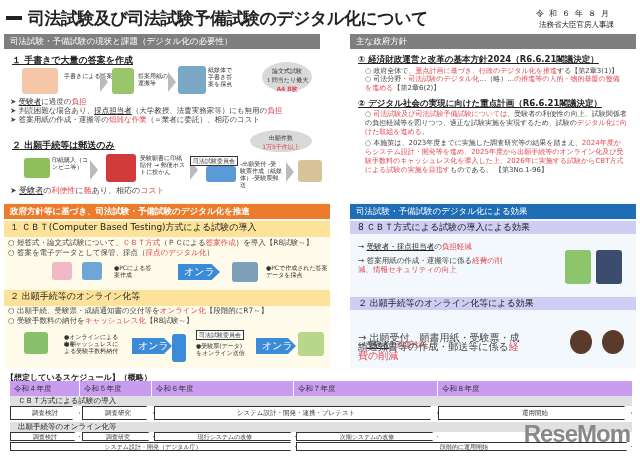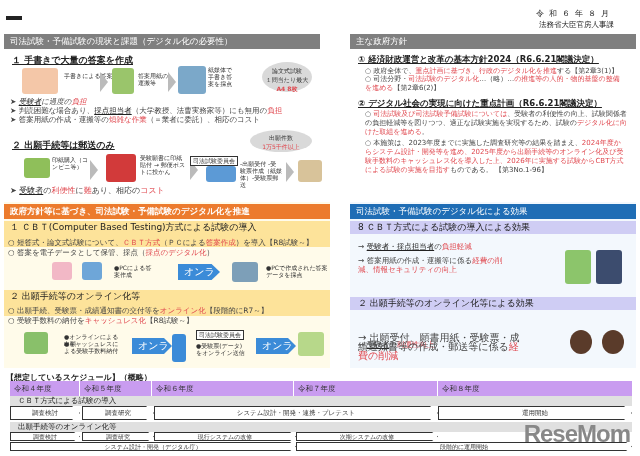--- a/index.html
+++ b/index.html
@@ -6,21 +6,21 @@
   body { width: 640px; height: 456px; background: #fff; font-family: "DejaVu Sans", sans-serif; font-size: 7px; color: #333; position: relative; overflow: hidden; }
   .title-row { position: absolute; left: 4px; top: 4px; width: 632px; height: 28px; }
   .title-dash { position: absolute; left: 2px; top: 12px; width: 16px; height: 4px; background: #222; }
   .title { position: absolute; left: 24px; top: 3px; font-size: 17px; font-weight: bold; color: #222; letter-spacing: -0.5px; }
   .date { position: absolute; right: 22px; top: 4px; font-size: 8px; letter-spacing: 5px; color: #222; }
   .dept { position: absolute; right: 22px; top: 16px; font-size: 7.5px; color: #222; }
   .sec-header { position: absolute; height: 15px; color: #fff; font-size: 8.5px; padding-left: 6px; line-height: 15px; }
   .gray { background: #7f7f7f; }
   .orange { background: #ec7b2d; font-weight: bold; }
   .blue { background: #1f6db5; }
-  .sub-header-y { position: absolute; height: 26px; background: #fde39a; font-size: 9px; line-height: 13px; padding-left: 6px; color: #222; }
+  .sub-header-y { position: absolute; height: 16px; background: #fde39a; font-size: 9px; line-height: 13px; padding-left: 6px; color: #222; }
   .sub-header-p { position: absolute; height: 13px; background: #cfcdf4; font-size: 9px; line-height: 13px; padding-left: 8px; color: #222; }
   .h-underline { position: absolute; font-size: 9px; font-weight: bold; text-decoration: underline; color: #222; }
   .bullet { position: absolute; font-size: 7.5px; color: #444; white-space: nowrap; }
   .red { color: #e0484f; }
   .ul { text-decoration: underline; color: #222; }
   .small { position: absolute; font-size: 6px; color: #333; line-height: 7px; }
   .bubble { position: absolute; background: #d9d9d9; border-radius: 50%; text-align: center; font-size: 6px; color: #333; }
   .chev { position: absolute; width: 0; height: 0; border-top: 10px solid transparent; border-bottom: 10px solid transparent; border-left: 8px solid #bbb; }
   .icon-box { position: absolute; border-radius: 3px; }
   .blue-arrow { position: absolute; height: 16px; background: #3b8bd8; color: #fff; font-size: 10px; line-height: 16px; padding-left: 6px; clip-path: polygon(0 0, 80% 0, 100% 50%, 80% 100%, 0 100%); }
@@ -33,20 +33,21 @@
   .sched-arrow { position: absolute; height: 14px; background: #fff; border: 1px solid #333; font-size: 6.5px; text-align: center; line-height: 12px; color: #333; clip-path: polygon(0 0, calc(100% - 8px) 0, 100% 50%, calc(100% - 8px) 100%, 0 100%); }
   .sched-arrow-sm { position: absolute; height: 9px; background: #fff; border: 1px solid #333; font-size: 6px; text-align: center; line-height: 7px; color: #333; clip-path: polygon(0 0, calc(100% - 6px) 0, 100% 50%, calc(100% - 6px) 100%, 0 100%); }
   .watermark { position: absolute; right: 10px; top: 420px; font-size: 24px; font-weight: bold; color: #888; letter-spacing: -1px; font-family: "Liberation Sans", sans-serif; }
   .person { position: absolute; border-radius: 50%; }
 </style>
 </head>
 <body>
 
 <div class="title-row">
   <div class="title-dash"></div>
+  <div class="title">司法試験及び司法試験予備試験のデジタル化について</div>
   <div class="date">令和６年８月</div>
   <div class="dept">法務省大臣官房人事課</div>
 </div>
 
 <div class="sec-header gray" style="left:4px; top:34px; width:316px;">司法試験・予備試験の現状と課題（デジタル化の必要性）</div>
 
 <div class="h-underline" style="left:12px; top:54px;">１ 手書きで大量の答案を作成</div>
 
 <div class="icon-box" style="left:22px; top:68px; width:36px; height:26px; background:#f4c7a8;"></div>
 <div class="small" style="left:64px; top:72px;">手書きによる答案作成</div>
@@ -55,21 +56,21 @@
 <div class="small" style="left:138px; top:72px; width:32px;">答案用紙の運搬等</div>
 <div class="chev" style="left:168px; top:72px;"></div>
 <div class="icon-box" style="left:178px; top:66px; width:28px; height:28px; background:#7ba8c9;"></div>
 <div class="small" style="left:208px; top:66px; width:30px;">紙媒体で手書き答案を採点</div>
 <div class="bubble" style="left:262px; top:62px; width:50px; height:30px; padding-top:5px;">
   <div>論文式試験</div>
   <div>１問当たり最大</div>
   <div style="color:#e0484f; font-weight:bold;">A4 8枚</div>
 </div>
 
-<div class="bullet" style="left:10px; top:97px;font-style:italic;">➤ <span class="ul">受験者</span><span>に過度の</span><span class="red">負担</span></div>
+<div class="bullet" style="left:10px; top:97px;">➤ <span class="ul">受験者</span><span>に過度の</span><span class="red">負担</span></div>
 <div class="bullet" style="left:10px; top:106px;">➤ <span>判読困難な場合あり、</span><span class="ul">採点担当者</span><span>（大学教授、法曹実務家等）にも無用の</span><span class="red">負担</span></div>
 <div class="bullet" style="left:10px; top:115px;">➤ <span>答案用紙の作成・運搬等の</span><span class="red">煩雑な作業</span><span>（＝業者に委託）、相応のコスト</span></div>
 
 <div class="h-underline" style="left:12px; top:139px;">２ 出願手続等は郵送のみ</div>
 <div class="bubble" style="left:250px; top:130px; width:62px; height:22px; padding-top:4px;">
   <div>出願件数</div>
   <div style="color:#e0484f;">1万5千件以上</div>
 </div>
 
 <div class="icon-box" style="left:24px; top:158px; width:26px; height:20px; background:#8fbf5a;"></div>

